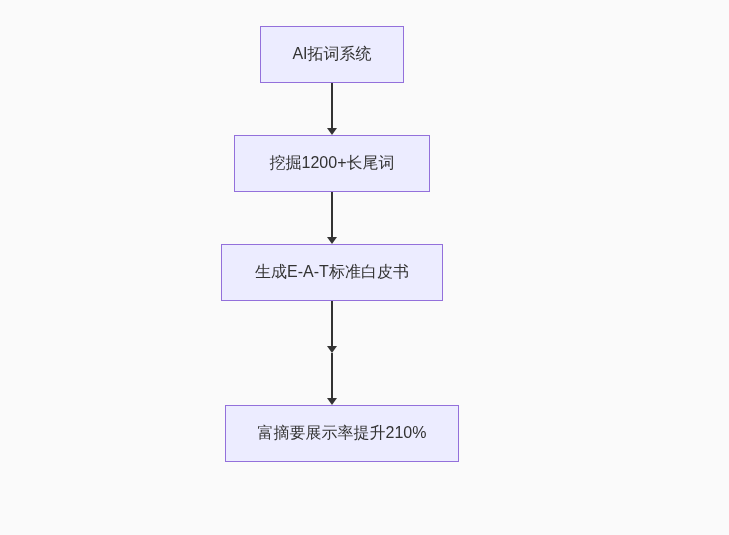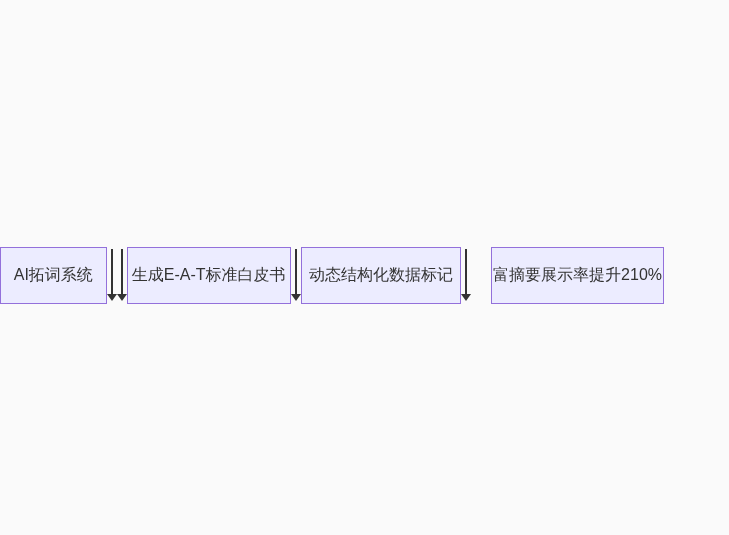--- a/index.html
+++ b/index.html
@@ -16,23 +16,23 @@
     height: 535px;
     background: var(--bg);
     font-family: "Liberation Sans", "DejaVu Sans", sans-serif;
     overflow: hidden;
   }
   .canvas {
     position: relative;
     width: 664px;
     height: 535px;
     display: flex;
-    flex-direction: row;
+    flex-direction: column;
     align-items: center;
-    padding-top: 15px;
+    padding-top: 26px;
     box-sizing: border-box;
   }
   .node {
     box-sizing: border-box;
     height: 57px;
     display: flex;
     align-items: center;
     justify-content: center;
     background: var(--node-fill);
     border: 1px solid var(--node-border);
@@ -72,38 +72,38 @@
 
   <div class="node node-0">
     <span>AI拓词系统</span>
   </div>
 
   <div class="edge">
     <div class="edge-line"></div>
     <div class="edge-head"></div>
   </div>
 
+  <div class="node node-1">
+    <span>挖掘1200+长尾词</span>
+  </div>
 
   <div class="edge">
     <div class="edge-line"></div>
     <div class="edge-head"></div>
   </div>
 
   <div class="node node-2">
     <span>生成E-A-T标准白皮书</span>
   </div>
 
   <div class="edge">
     <div class="edge-line"></div>
     <div class="edge-head"></div>
   </div>
 
-  <div class="node node-3">
-    <span>动态结构化数据标记</span>
-  </div>
 
   <div class="edge">
     <div class="edge-line"></div>
     <div class="edge-head"></div>
   </div>
 
   <div class="node node-4">
     <span>富摘要展示率提升210%</span>
   </div>
 

